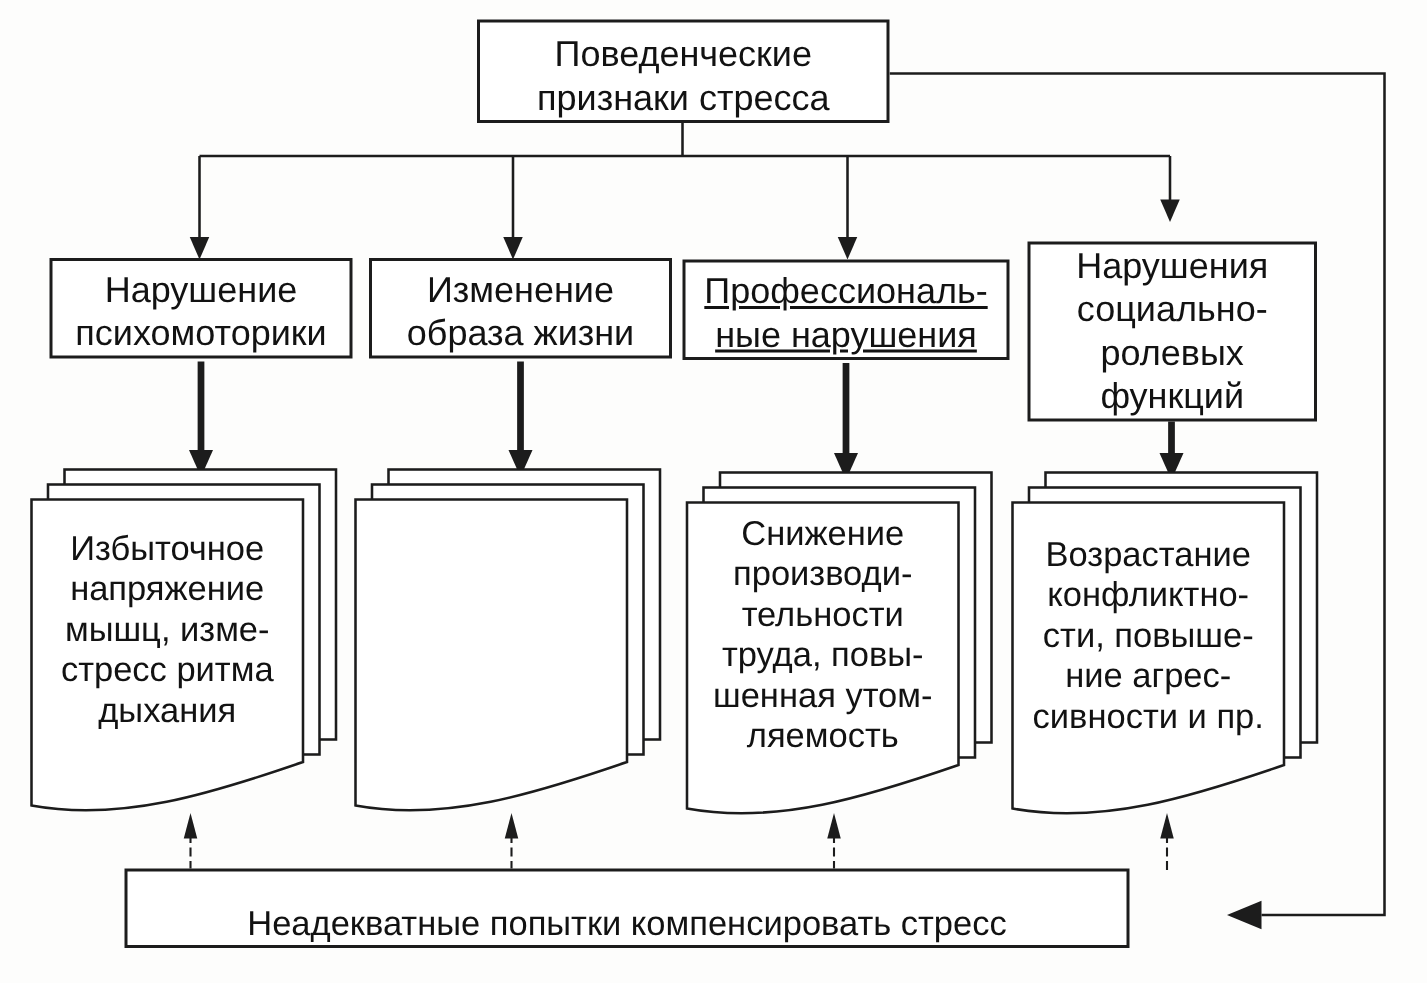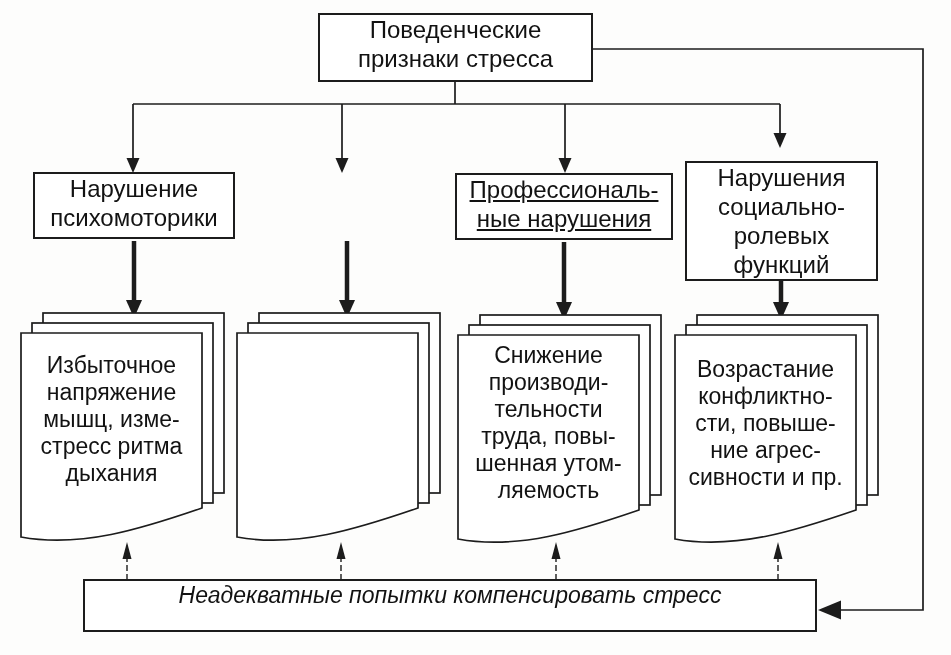--- a/index.html
+++ b/index.html
@@ -31,21 +31,21 @@
   .head{fill:var(--line); stroke:none;}
   .page{fill:var(--fill); stroke:var(--line); stroke-width:1.7;}
   .sketch{stroke:var(--line); fill:none; stroke-width:1.4; stroke-dasharray:6 3;}
   .sketch-head{fill:var(--line); stroke:none;}
   .box{
     position:absolute;
     box-sizing:border-box;
     border:2px solid var(--line);
     background:var(--fill);
     display:flex;
-    align-items:flex-start;
+    align-items:flex-end;
     justify-content:center;
     text-align:center;
   }
   .label{
     white-space:pre-line;
     font-size:24px;
     line-height:29px;
   }
   .stack-text{
     position:absolute;
@@ -60,21 +60,21 @@
   }
   #title-box{left:318px; top:13px; width:275px; height:69px;}
   #category-box-1{left:33px;  top:172px; width:202px; height:67px;}
   #category-box-2{left:246px; top:172px; width:202px; height:67px;}
   #category-box-3{left:455px; top:173px; width:218px; height:67px;text-decoration:underline;}
   #category-box-4{left:685px; top:161px; width:193px; height:120px;}
   #stack-text-1{left:21px;  top:339px; width:181px; height:160px;}
   #stack-text-2{left:237px; top:339px; width:181px; height:160px;}
   #stack-text-3{left:458px; top:340px; width:181px; height:166px;}
   #stack-text-4{left:675px; top:341px; width:181px; height:164px;}
-  #bottom-box{left:83px; top:579px; width:734px; height:53px;font-style:italic;}
+  #bottom-box{left:83px; top:579px; width:670px; height:53px;}
   #bottom-box .label{font-size:23px;}
 </style>
 </head>
 <body>
 
 <div class="canvas">
 
   <svg class="connectors" width="951" height="655" viewBox="0 0 951 655">
 
     <g>
@@ -143,20 +143,24 @@
 
   <div class="box" id="title-box">
     <span class="label">Поведенческие
 признаки стресса</span>
   </div>
 
   <div class="box" id="category-box-1">
     <span class="label">Нарушение
 психомоторики</span>
   </div>
+  <div class="box" id="category-box-2">
+    <span class="label">Изменение
+образа жизни</span>
+  </div>
   <div class="box" id="category-box-3">
     <span class="label">Профессиональ-
 ные нарушения</span>
   </div>
   <div class="box" id="category-box-4">
     <span class="label">Нарушения
 социально-
 ролевых
 функций</span>
   </div>

